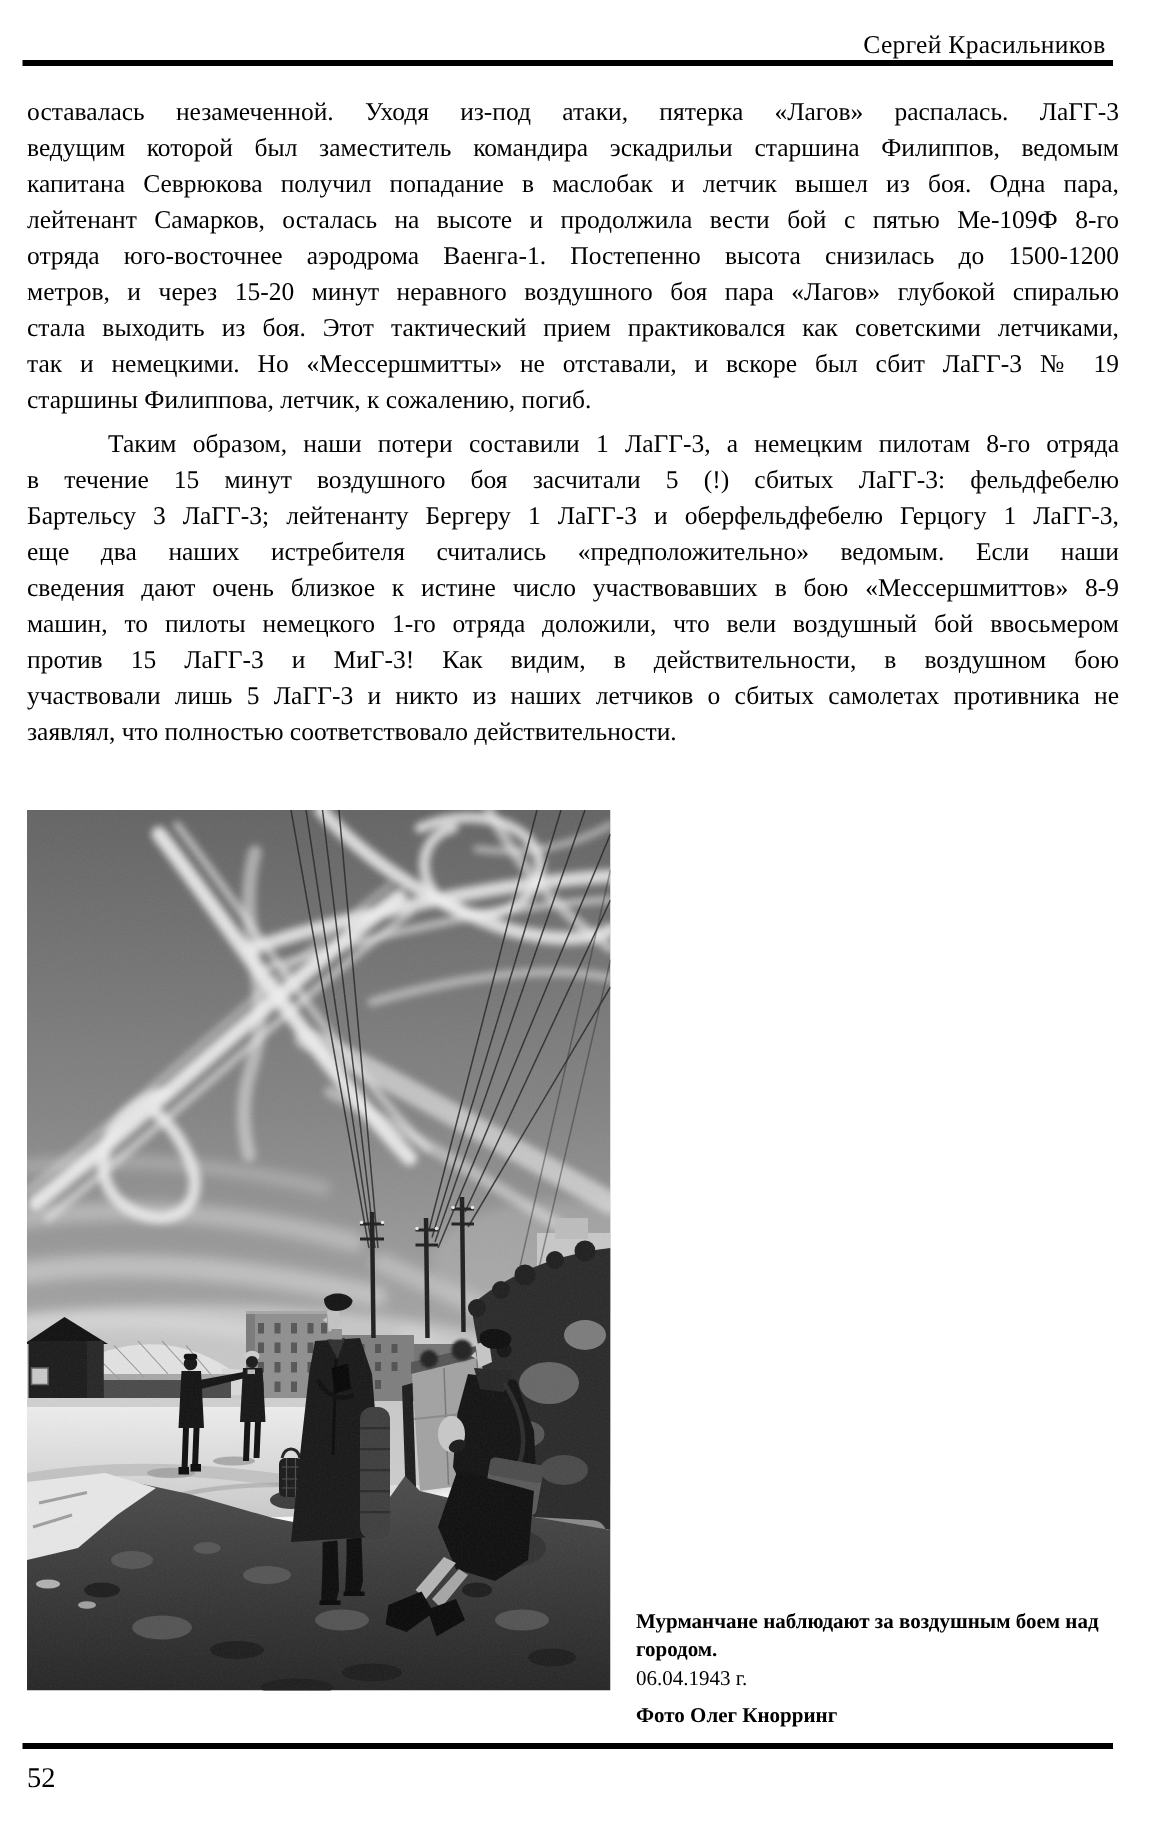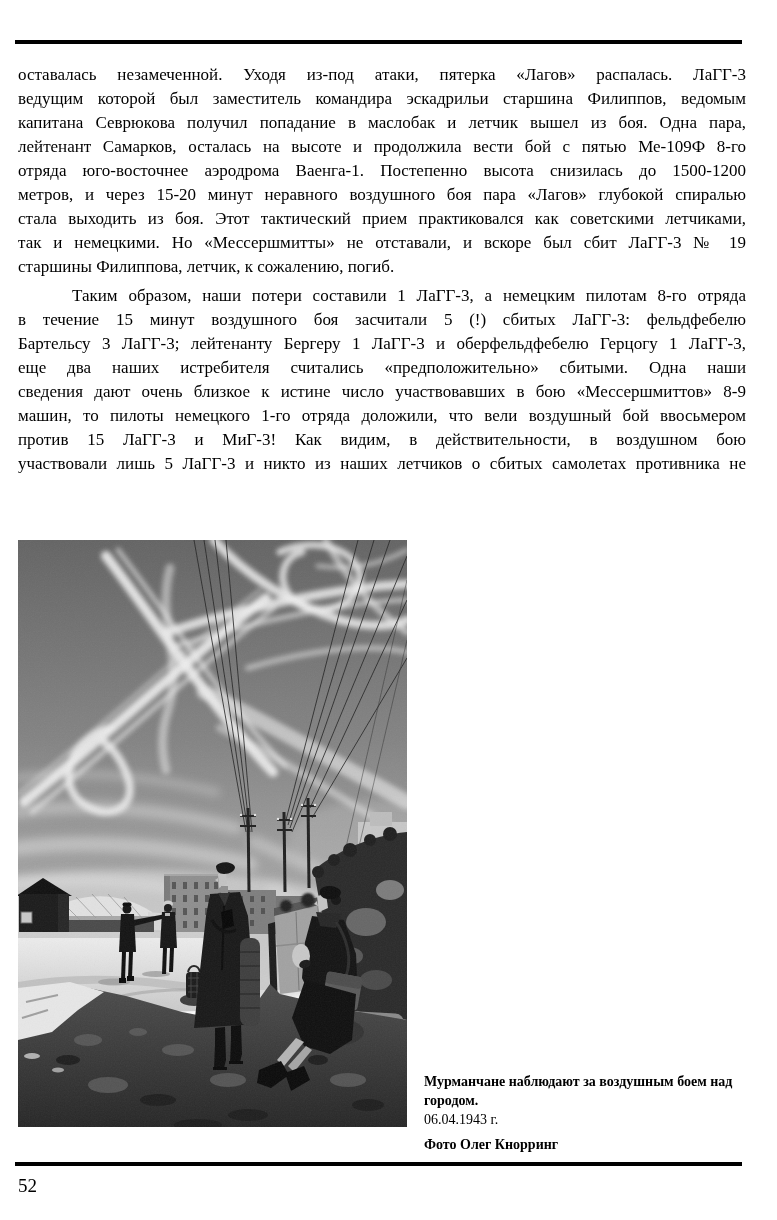--- a/index.html
+++ b/index.html
@@ -21,43 +21,45 @@
         font-size:14px;line-height:19px;}
   .cap-bold{font-weight:bold;}
   .cap-credit{margin-top:6px;}
   .page-number{position:absolute;top:1175px;left:18px;font-size:19px;}
 </style>
 </head>
 <body>
 
 <div class="page">
 
+  <div class="author-line">Сергей Красильников</div>
   <div class="rule rule-top"></div>
 
   <div class="body-text">
     <div class="para">
         <div class="tline">оставалась незамеченной. Уходя из-под атаки, пятерка «Лагов» распалась. ЛаГГ-3</div>
         <div class="tline">ведущим которой был заместитель командира эскадрильи старшина Филиппов, ведомым</div>
         <div class="tline">капитана Севрюкова получил попадание в маслобак и летчик вышел из боя. Одна пара,</div>
         <div class="tline">лейтенант Самарков, осталась на высоте и продолжила вести бой с пятью Ме-109Ф 8-го</div>
         <div class="tline">отряда юго-восточнее аэродрома Ваенга-1. Постепенно высота снизилась до 1500-1200</div>
         <div class="tline">метров, и через 15-20 минут неравного воздушного боя пара «Лагов» глубокой спиралью</div>
         <div class="tline">стала выходить из боя. Этот тактический прием практиковался как советскими летчиками,</div>
         <div class="tline">так и немецкими. Но «Мессершмитты» не отставали, и вскоре был сбит ЛаГГ-3 № 19</div>
         <div class="tline tline-last">старшины Филиппова, летчик, к сожалению, погиб.</div>
       </div>
     <div class="para indented">
         <div class="tline">Таким образом, наши потери составили 1 ЛаГГ-3, а немецким пилотам 8-го отряда</div>
         <div class="tline">в течение 15 минут воздушного боя засчитали 5 (!) сбитых ЛаГГ-3: фельдфебелю</div>
         <div class="tline">Бартельсу 3 ЛаГГ-3; лейтенанту Бергеру 1 ЛаГГ-3 и оберфельдфебелю Герцогу 1 ЛаГГ-3,</div>
-        <div class="tline">еще два наших истребителя считались «предположительно» сбитыми. Одна наши</div>
+        <div class="tline">еще два наших истребителя считались «предположительно» ведомым. Если наши</div>
         <div class="tline">сведения дают очень близкое к истине число участвовавших в бою «Мессершмиттов» 8-9</div>
         <div class="tline">машин, то пилоты немецкого 1-го отряда доложили, что вели воздушный бой ввосьмером</div>
         <div class="tline">против 15 ЛаГГ-3 и МиГ-3! Как видим, в действительности, в воздушном бою</div>
         <div class="tline">участвовали лишь 5 ЛаГГ-3 и никто из наших летчиков о сбитых самолетах противника не</div>
+        <div class="tline tline-last">заявлял, что полностью соответствовало действительности.</div>
       </div>
   </div>
 
   <div class="photo-wrap" role="img" aria-label="Черно-белое фото: мурманчане на сопке смотрят в небо, исчерченное инверсионными следами воздушного боя">
     <svg width="389" height="587" viewBox="0 0 389 587" xmlns="http://www.w3.org/2000/svg">
       <defs>
         <clipPath id="pc">
             <rect x="0" y="0" width="389" height="587"></rect>
           </clipPath>
         <linearGradient id="gSky" x1="0" y1="0" x2="0" y2="1">

